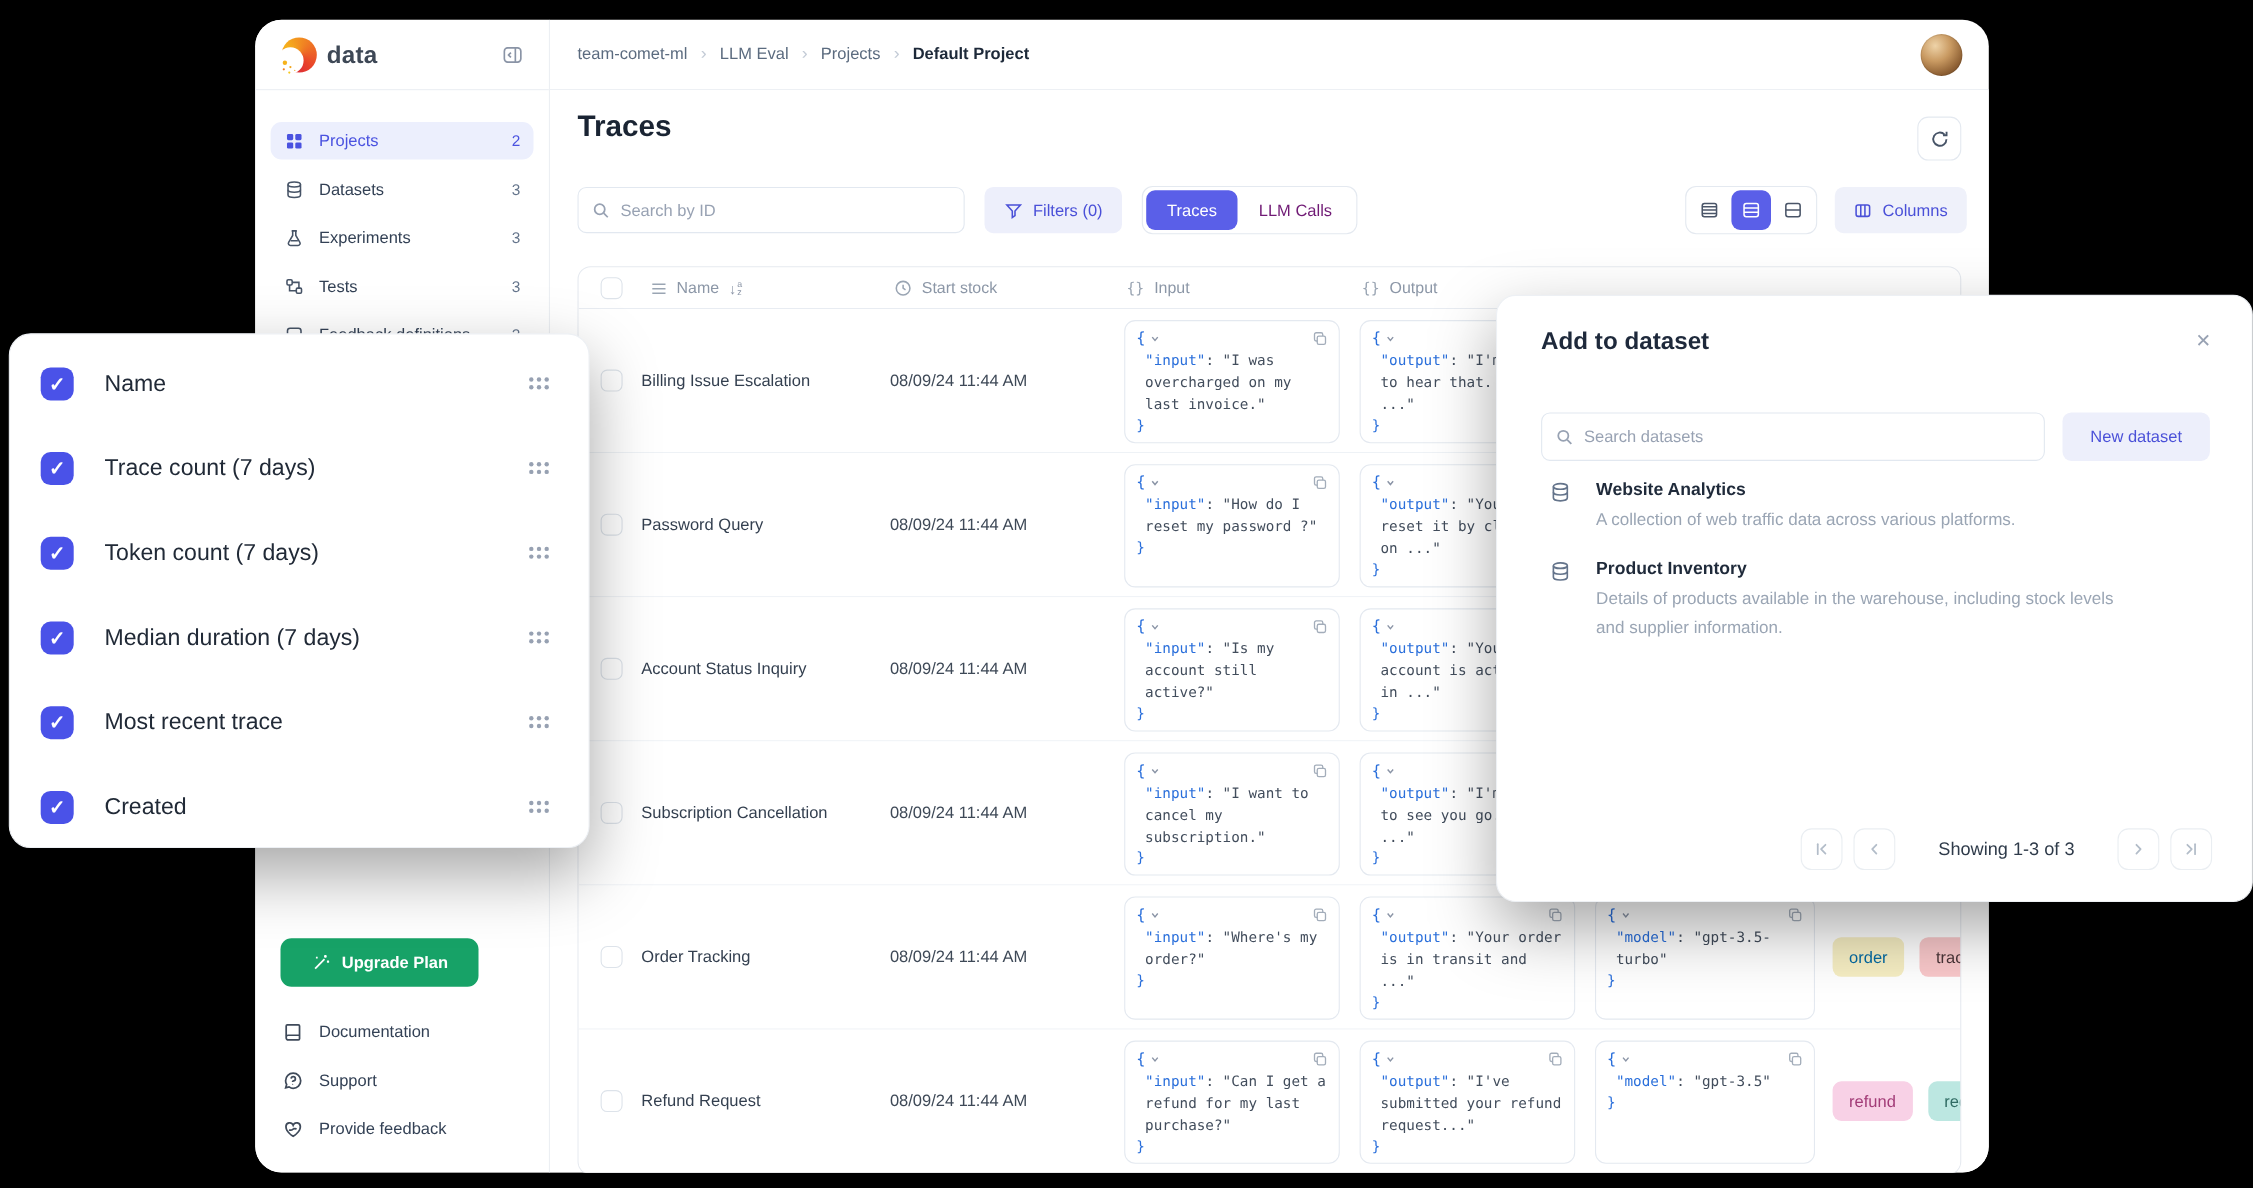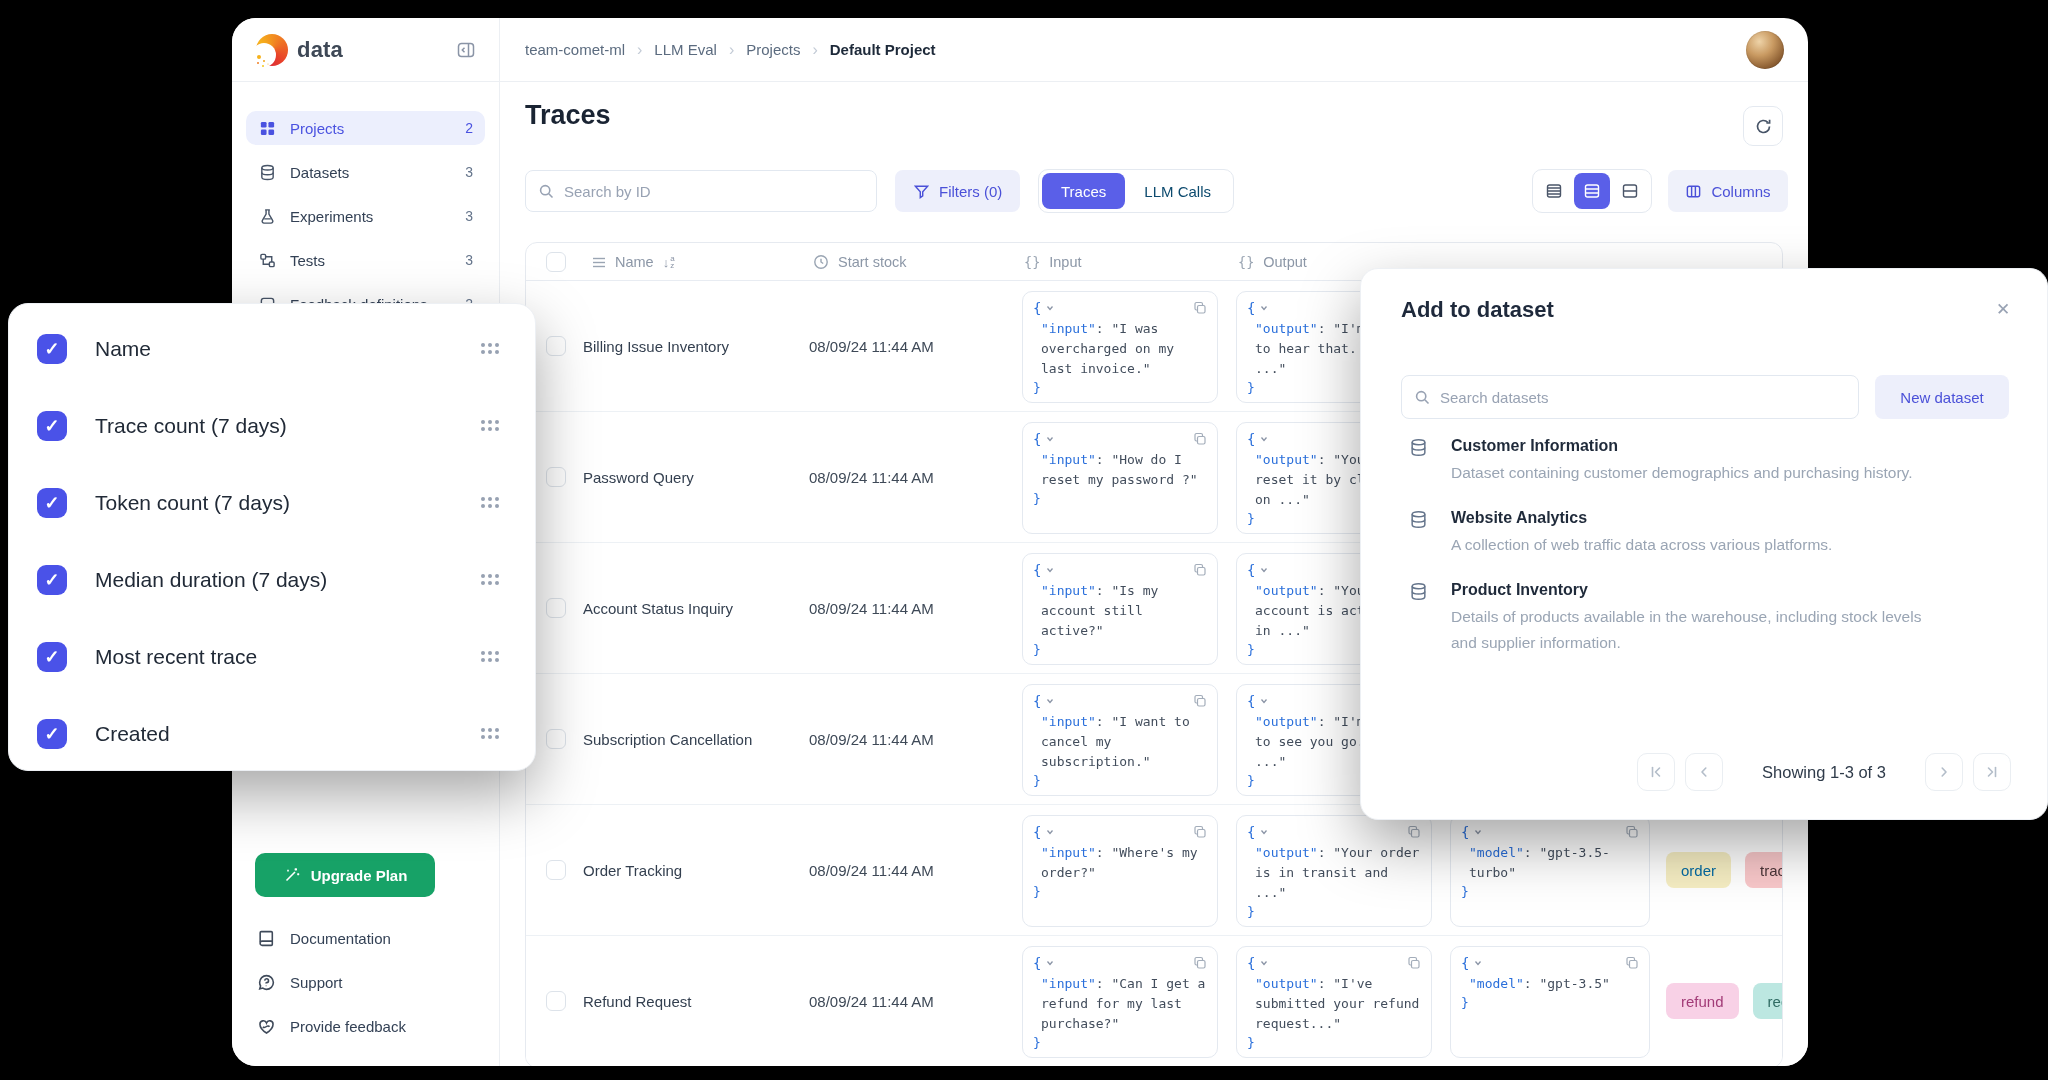--- a/index.html
+++ b/index.html
@@ -46,21 +46,21 @@
   .page-title { position:absolute; left:25px; top:18px; font-size:27px; font-weight:600; color:#1A2433; }
   .refresh-btn { position:absolute; right:25px; top:24px; width:40px; height:40px; border:1px solid #E4E9F0; border-radius:10px; background:#fff; display:flex; align-items:center; justify-content:center; color:#475467; cursor:pointer; }
 
   .toolbar-search { position:absolute; left:25px; top:88px; width:352px; height:42px; border:1px solid #E2E8F0; border-radius:8px; background:#fff; display:flex; align-items:center; padding:0 12px; gap:9px; }
   .toolbar-search input { border:none; outline:none; flex:1; font-size:15px; color:#334155; font-family:inherit; }
   .toolbar-search input::placeholder { color:#98A2B3; }
 
   .filters-btn { position:absolute; left:395px; top:88px; height:42px; padding:0 18px; background:#EDEFFB; color:#4A50D8; border:none; border-radius:8px; font-size:15px; display:flex; align-items:center; gap:9px; cursor:pointer; font-family:inherit; }
 
   .seg { position:absolute; left:538px; top:87px; height:44px; border:1px solid #E4E9F0; border-radius:10px; background:#fff; display:flex; align-items:center; padding:3px; }
-  .seg-btn { height:36px; padding:0 19px; border:none; border-radius:8px; background:transparent; font-size:15px; color:#0c4a6e; display:flex; align-items:center; cursor:pointer; font-family:inherit; }
+  .seg-btn { height:36px; padding:0 19px; border:none; border-radius:8px; background:transparent; font-size:15px; color:#701a75; display:flex; align-items:center; cursor:pointer; font-family:inherit; }
   .seg-btn.active { background:#5A5FE8; color:#fff; }
 
   .view-toggle { position:absolute; left:1032px; top:87px; height:44px; border:1px solid #E4E9F0; border-radius:10px; background:#fff; display:flex; align-items:center; padding:3px; gap:2px; }
   .vt-btn { width:36px; height:36px; border:none; border-radius:8px; background:transparent; display:flex; align-items:center; justify-content:center; color:#4A5568; cursor:pointer; }
   .vt-btn.active { background:#5A5FE8; color:#fff; }
 
   .columns-btn { position:absolute; left:1168px; top:88px; height:42px; width:120px; background:#EFF1FA; color:#4A50D8; border:none; border-radius:8px; font-size:15px; display:flex; align-items:center; justify-content:center; gap:9px; cursor:pointer; font-family:inherit; }
 
   
   .table { position:absolute; left:25px; top:160px; width:1258px; height:826px; border:1px solid #E6EAF0; border-radius:12px; background:#fff; overflow:hidden; }
@@ -365,21 +365,21 @@
           <div class="th-group th-output">
             <span class="braces">{}</span>
             <span>Output</span>
           </div>
         </div>
 
         <div>
 
             <div class="trow">
               <span class="cb"></span>
-              <span class="cell-name">Billing Issue Inventory</span>
+              <span class="cell-name">Billing Issue Escalation</span>
               <span class="cell-time">08/09/24 11:44 AM</span>
 
               <div class="jbox jb-input">
                 <div class="jb-top">
                   <span class="jb-open">{</span>
                   <span class="jb-chev">
                     <svg width="10" height="10" viewBox="0 0 10 10">
                       <polyline points="2.5,3.5 5,6.5 7.5,3.5" fill="none" stroke="#8A94A6" stroke-width="1.3"></polyline>
                     </svg>
                   </span>
@@ -798,31 +798,20 @@
           <svg width="17" height="17" viewBox="0 0 17 17" fill="none" stroke="#98A2B3" stroke-width="1.6">
             <circle cx="7.2" cy="7.2" r="4.6"></circle>
             <line x1="10.8" y1="10.8" x2="14.5" y2="14.5"></line>
           </svg>
         </span>
       <input type="text" placeholder="Search datasets" style="">
     </div>
     <button class="new-dataset-btn">New dataset</button>
 
     <div class="ds-list">
-      <div class="ds-item">
-        <span class="ds-ic">
-            <svg width="19" height="19" viewBox="0 0 18 18" fill="none" stroke="currentColor" stroke-width="1.4">
-              <ellipse cx="9" cy="4" rx="6" ry="2.4"></ellipse>
-              <path d="M3 4v10c0 1.3 2.7 2.4 6 2.4s6-1.1 6-2.4V4"></path>
-              <path d="M3 9c0 1.3 2.7 2.4 6 2.4S15 10.3 15 9"></path>
-            </svg>
-          </span>
-        <div class="ds-name">Customer Information</div>
-        <div class="ds-desc">Dataset containing customer demographics and purchasing history.</div>
-      </div>
       <div class="ds-item">
         <span class="ds-ic">
             <svg width="19" height="19" viewBox="0 0 18 18" fill="none" stroke="currentColor" stroke-width="1.4">
               <ellipse cx="9" cy="4" rx="6" ry="2.4"></ellipse>
               <path d="M3 4v10c0 1.3 2.7 2.4 6 2.4s6-1.1 6-2.4V4"></path>
               <path d="M3 9c0 1.3 2.7 2.4 6 2.4S15 10.3 15 9"></path>
             </svg>
           </span>
         <div class="ds-name">Website Analytics</div>
         <div class="ds-desc">A collection of web traffic data across various platforms.</div>

